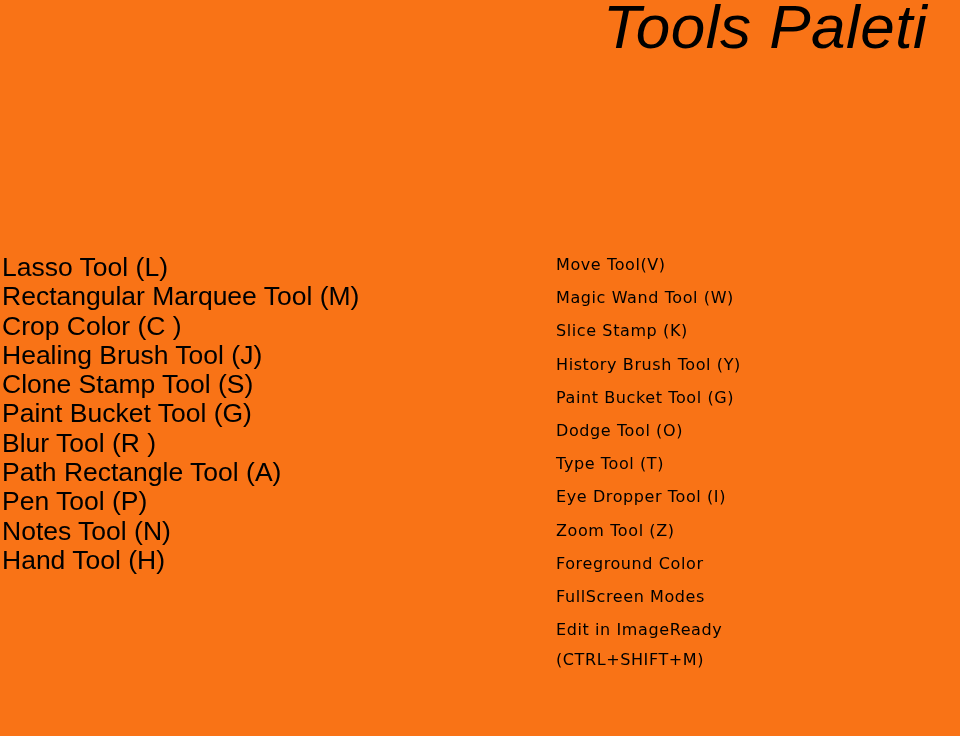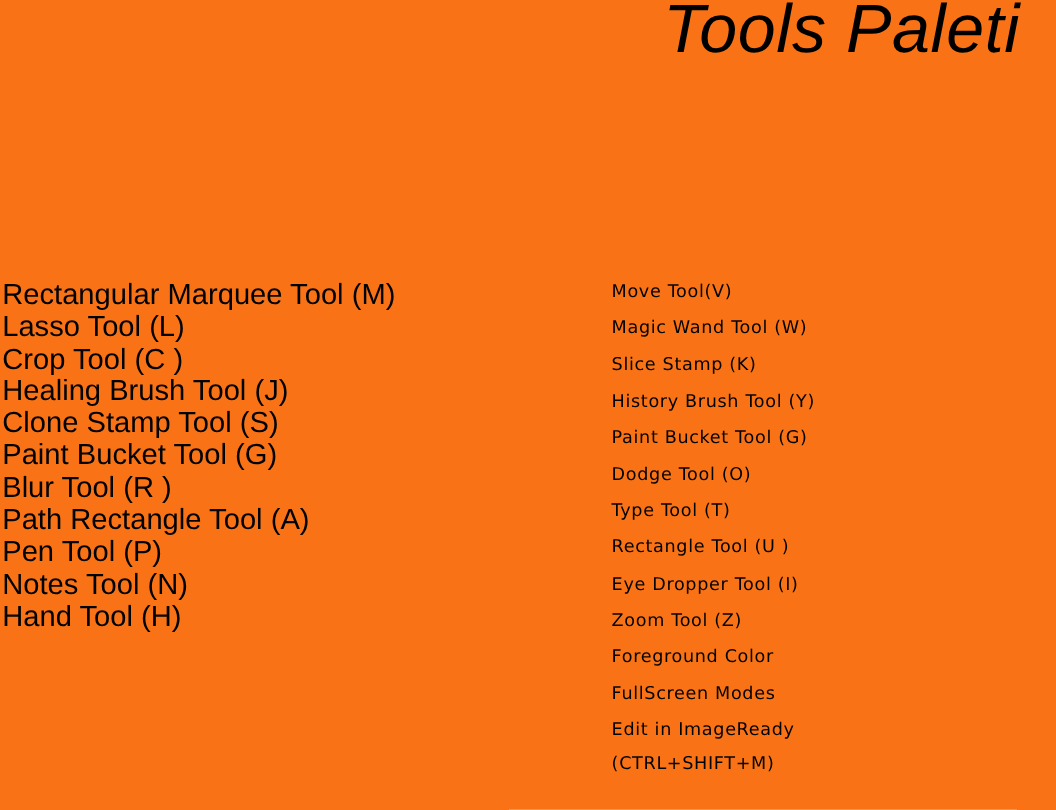--- a/index.html
+++ b/index.html
@@ -84,42 +84,41 @@
   }
 </style>
 </head>
 <body>
 
 <div id="slide">
 
   <div id="slide-title">Tools Paleti</div>
 
   <div id="left-column">
+    <div class="left-item">Lasso Tool (L)</div>
     <div class="left-item">Rectangular Marquee Tool (M)</div>
-    <div class="left-item">Lasso Tool (L)</div>
-    <div class="left-item">Crop Tool (C )</div>
+    <div class="left-item">Crop Color (C )</div>
     <div class="left-item">Healing Brush Tool (J)</div>
     <div class="left-item">Clone Stamp Tool (S)</div>
     <div class="left-item">Paint Bucket Tool (G)</div>
     <div class="left-item">Blur Tool (R )</div>
     <div class="left-item">Path Rectangle Tool (A)</div>
     <div class="left-item">Pen Tool (P)</div>
     <div class="left-item">Notes Tool (N)</div>
     <div class="left-item">Hand Tool (H)</div>
   </div>
 
   <div id="right-column">
     <div class="right-item">Move Tool(V)</div>
     <div class="right-item">Magic Wand Tool (W)</div>
     <div class="right-item">Slice Stamp (K)</div>
     <div class="right-item">History Brush Tool (Y)</div>
     <div class="right-item">Paint Bucket Tool (G)</div>
     <div class="right-item">Dodge Tool (O)</div>
     <div class="right-item">Type Tool (T)</div>
-    <div class="right-item">Rectangle Tool (U )</div>
     <div class="right-item">Eye Dropper Tool (I)</div>
     <div class="right-item">Zoom Tool (Z)</div>
     <div class="right-item">Foreground Color</div>
     <div class="right-item">FullScreen Modes</div>
     <div class="right-item">Edit in ImageReady</div>
     <div class="right-item continuation">(CTRL+SHIFT+M)</div>
   </div>
 
 </div>
 

